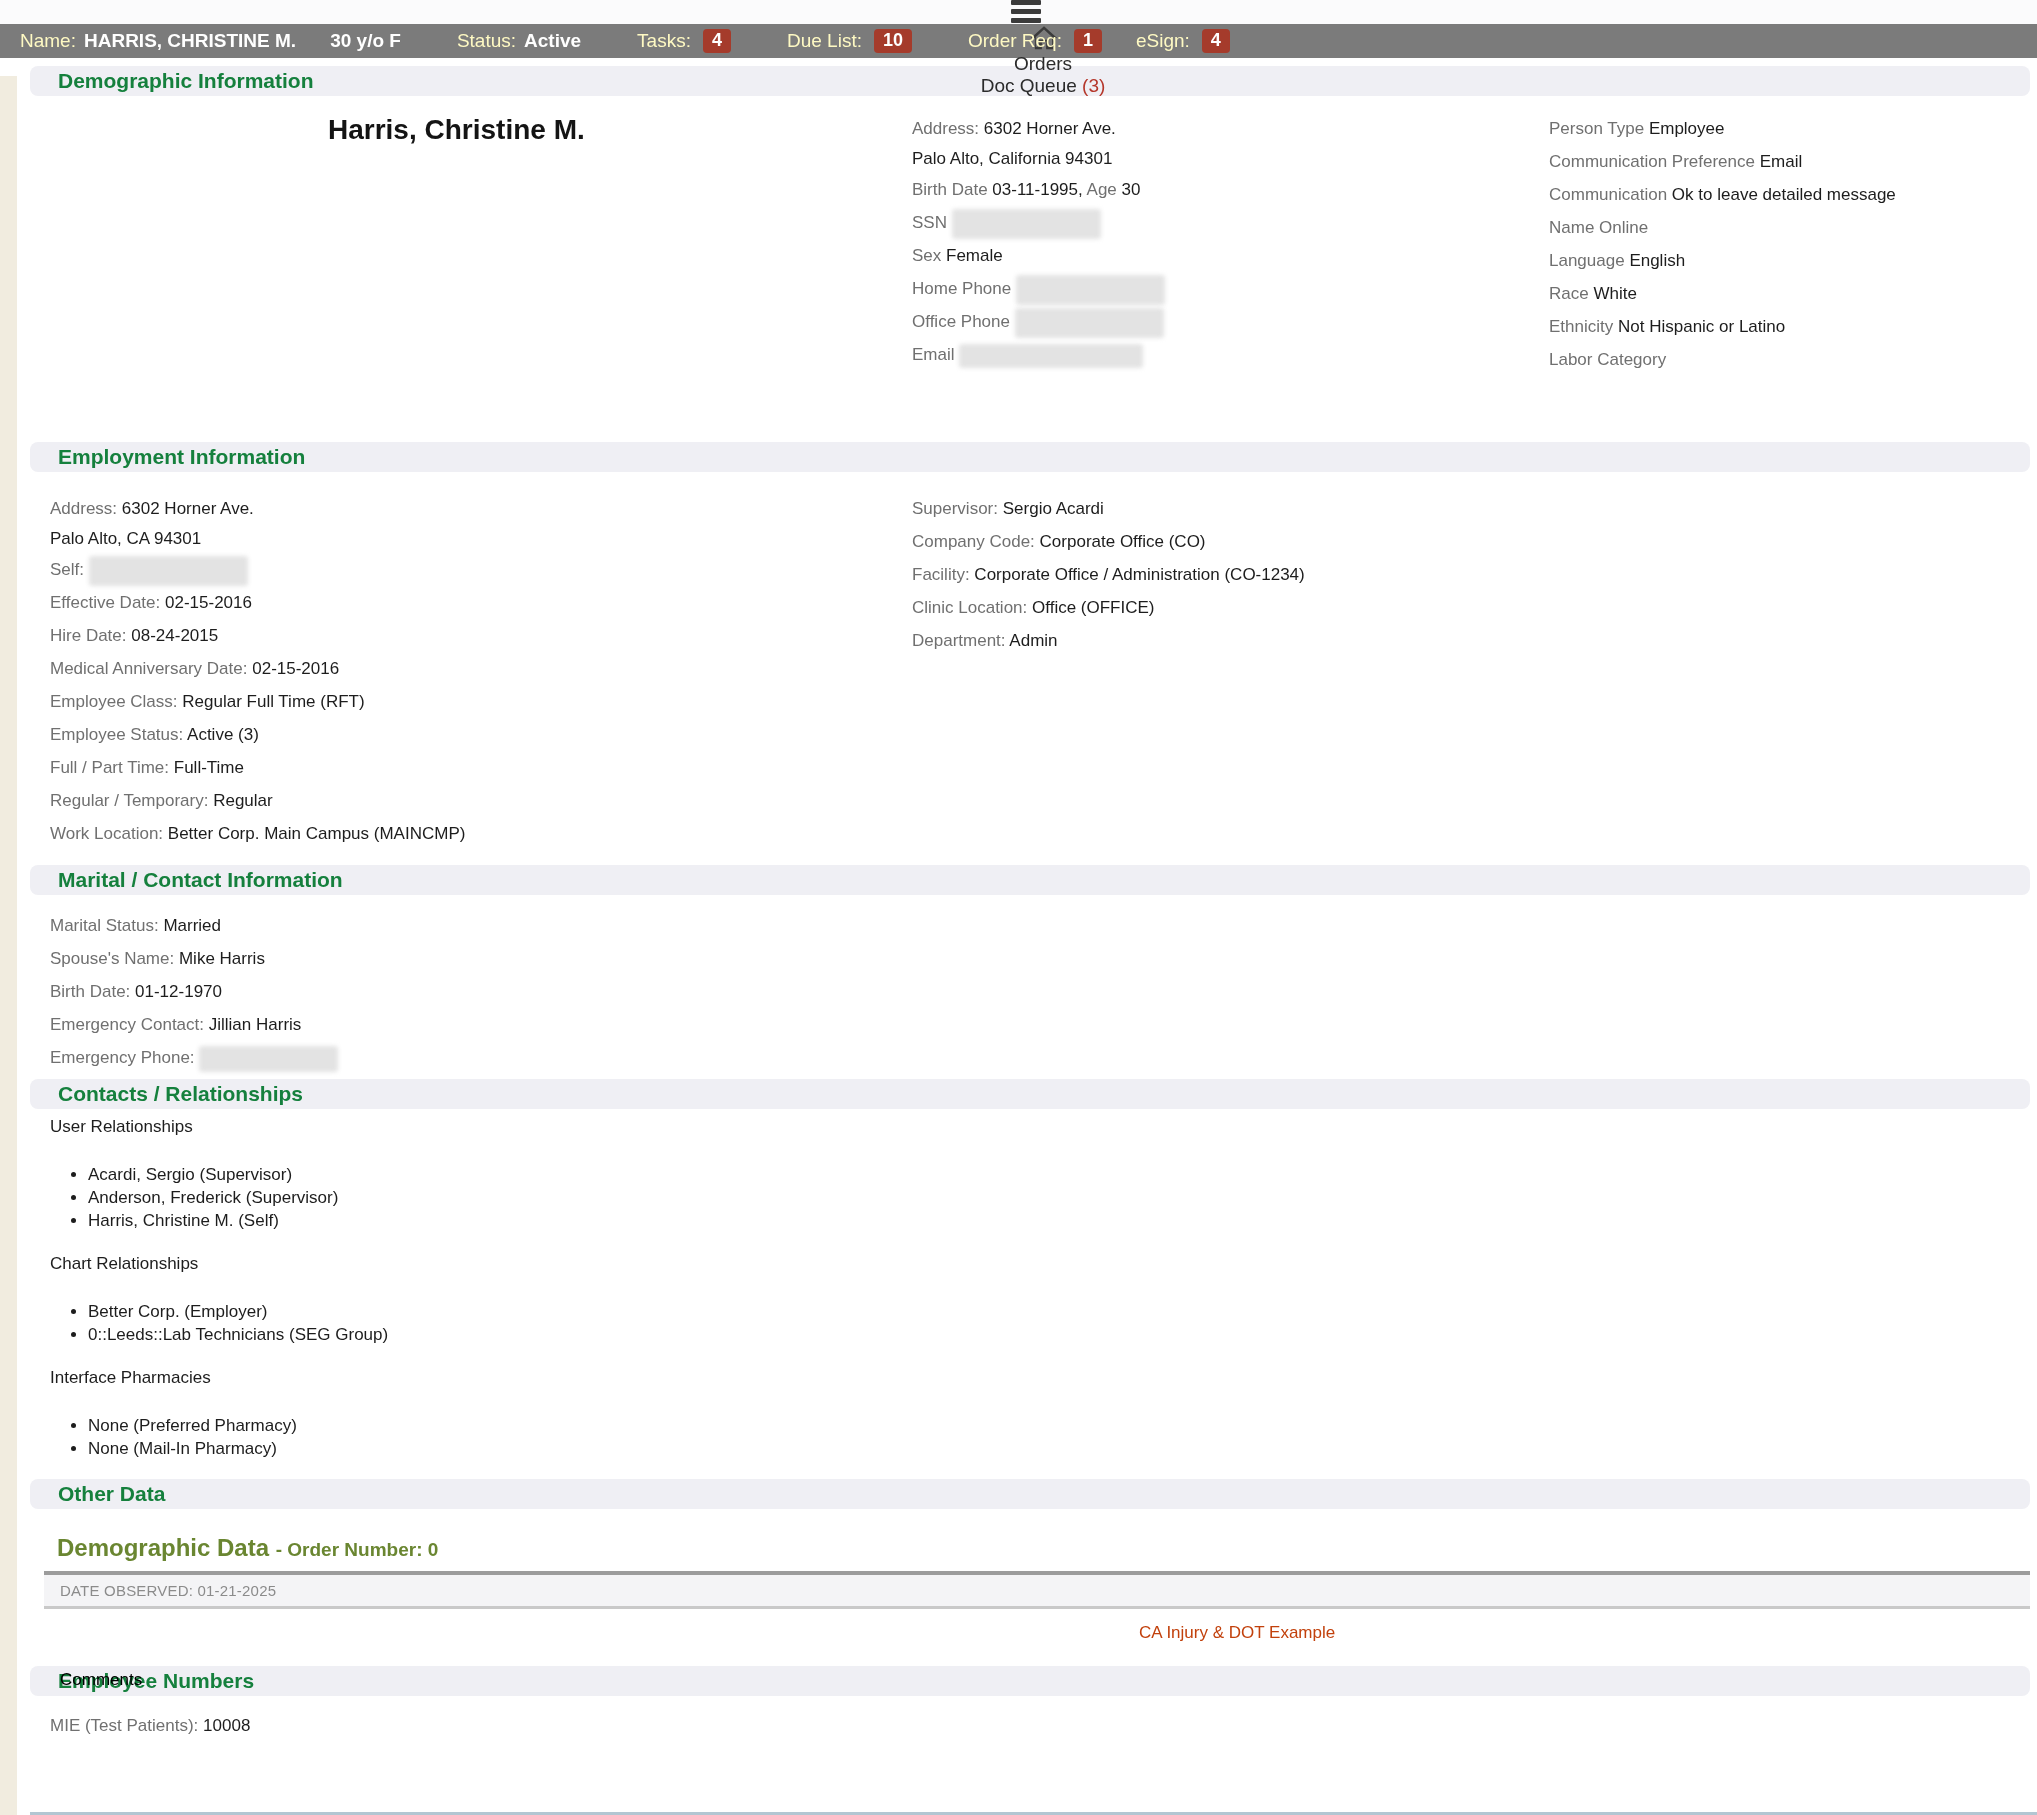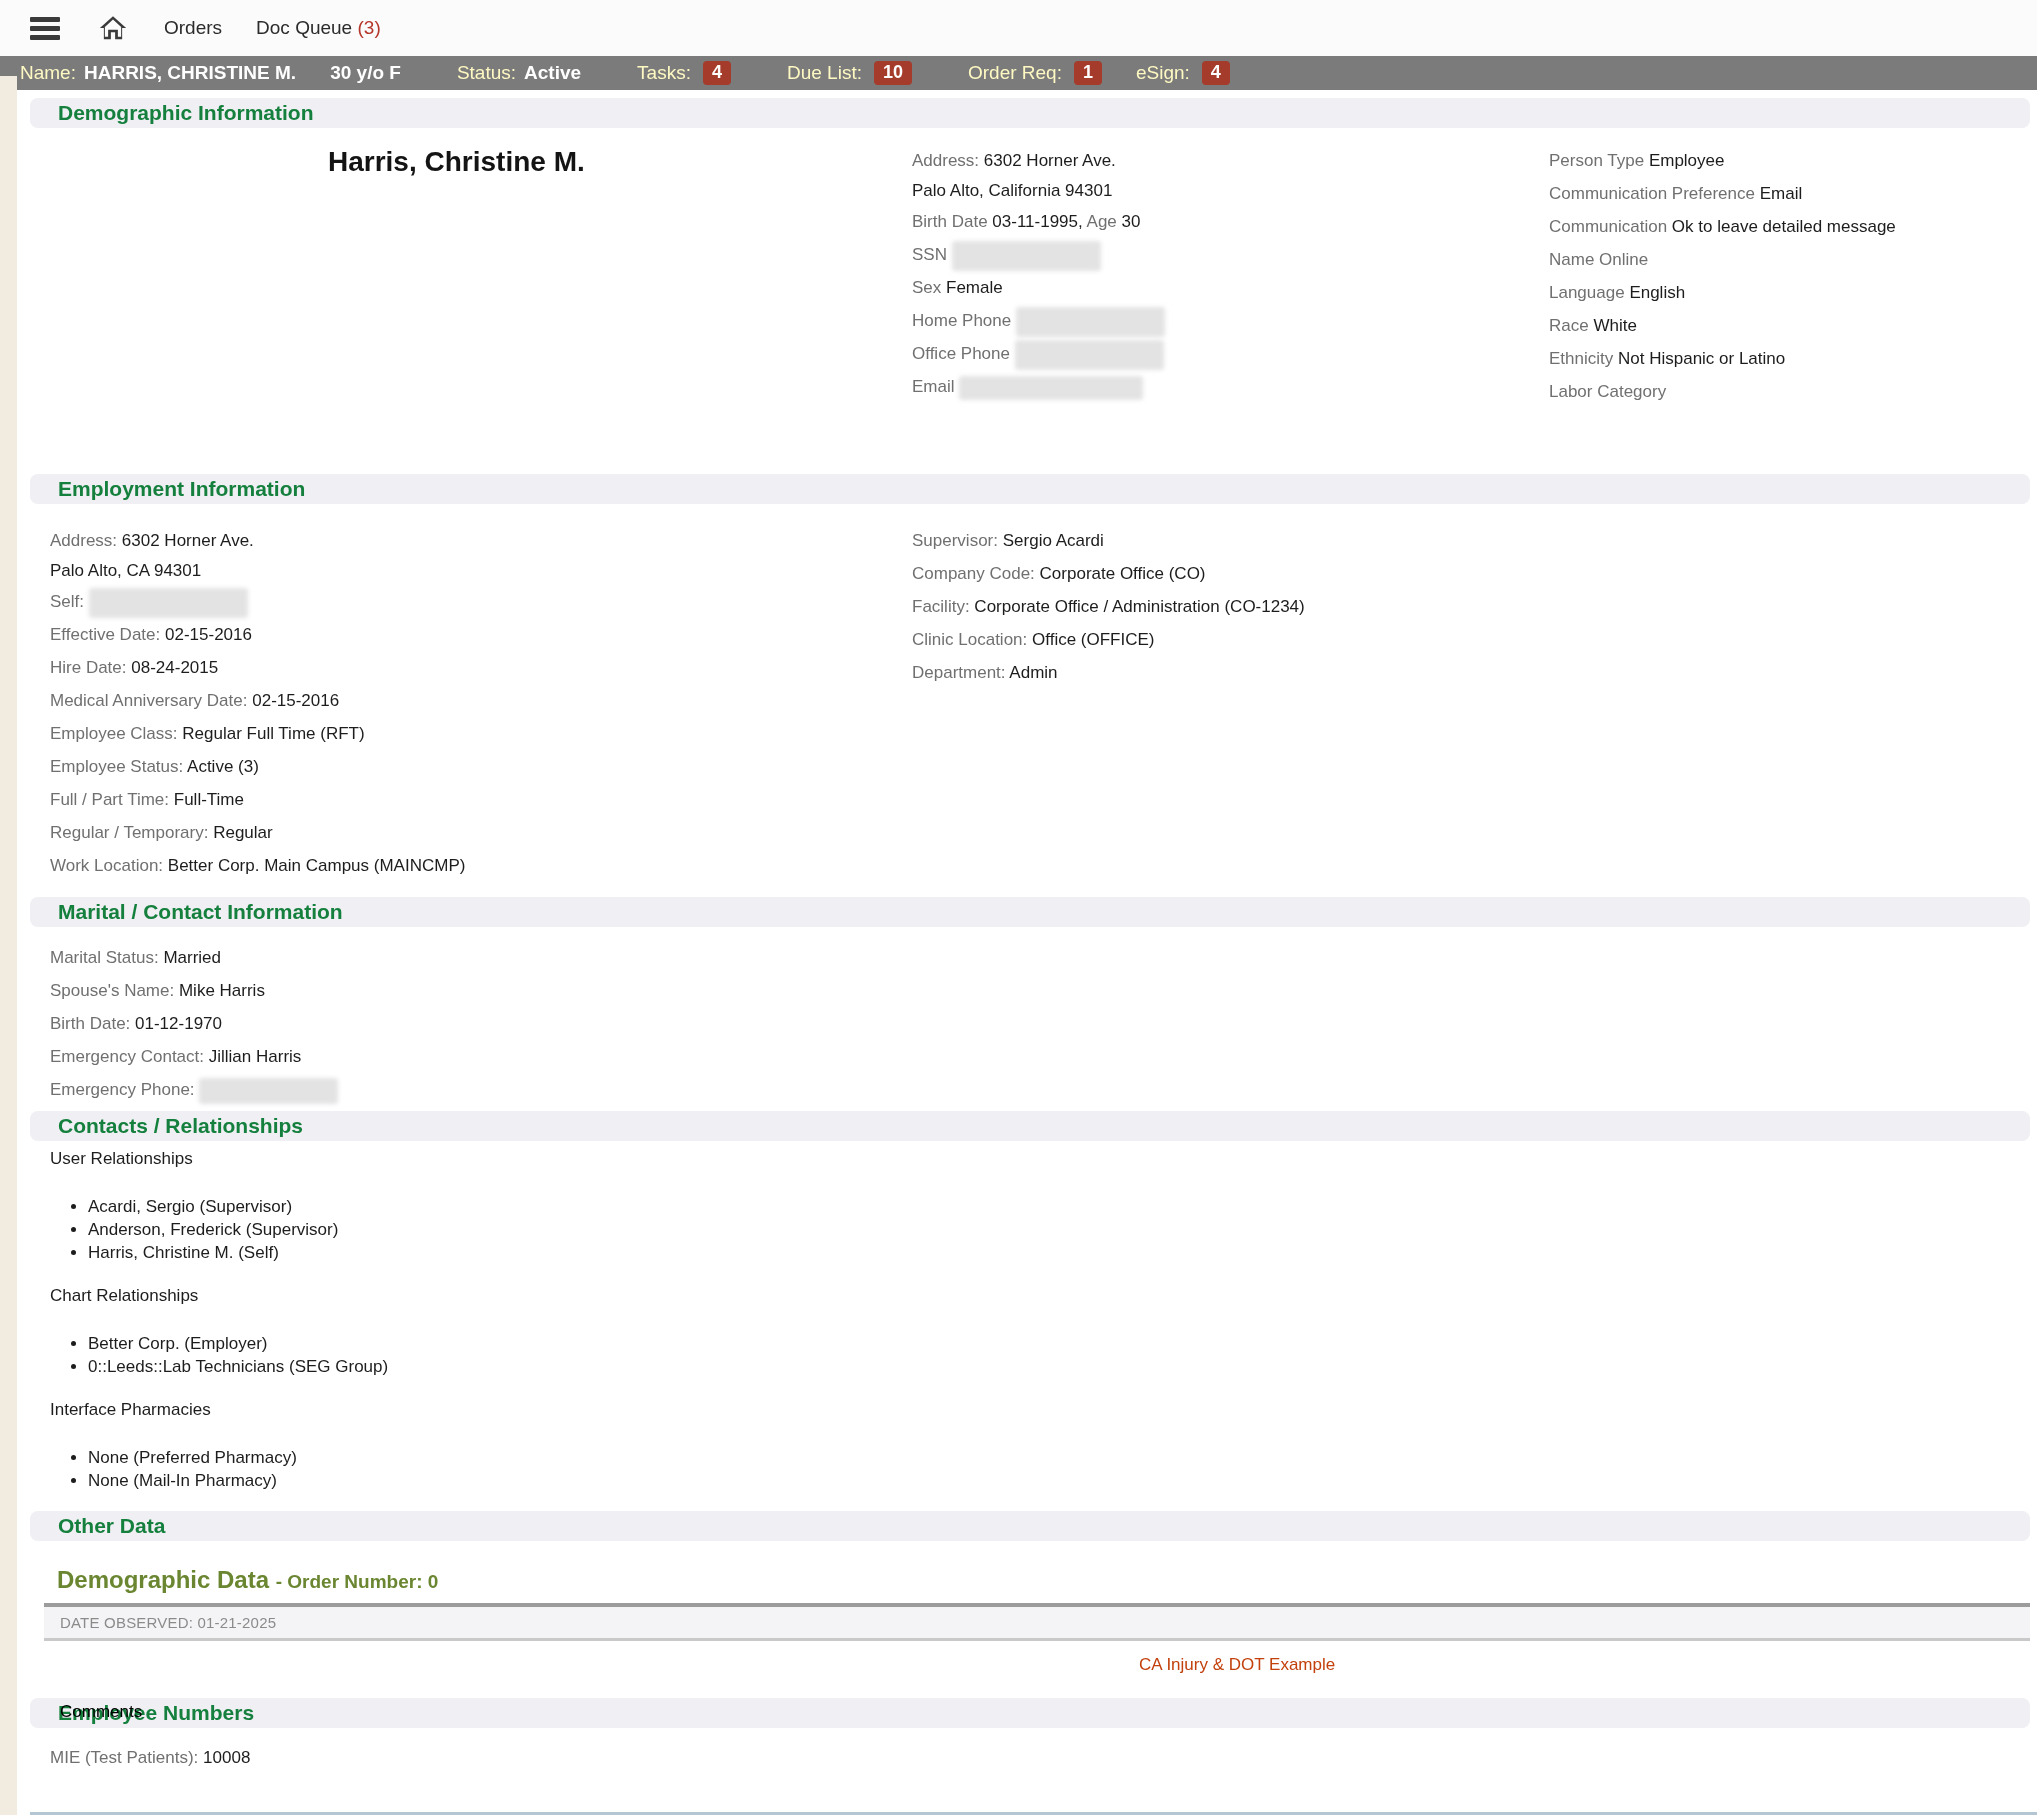--- a/index.html
+++ b/index.html
@@ -7,23 +7,23 @@
   body {
     font-family: "Liberation Sans", sans-serif;
     background: #ffffff;
     color: #1d1d1d;
     position: relative;
     overflow: hidden;
   }
 
   
   .topbar {
-    height: 56px; background: #fbfbfc;
+    height: 24px; background: #fbfbfc;
     display: flex; align-items: center;
-    padding-left: 30px; font-size: 19px; color: #2b2b2b;
+    padding-left: 14px; font-size: 19px; color: #2b2b2b; flex-direction: column;
   }
   .hamburger { width: 30px; display: flex; flex-direction: column; gap: 4px; cursor: pointer; }
   .hamburger div { height: 5px; background: #3b3b3b; border-radius: 1px; }
   .home { margin-left: 36px; width: 34px; height: 30px; cursor: pointer; }
   .home svg { width: 34px; height: 30px; fill: #3b3b3b; }
   .nav-item { margin-left: 34px; cursor: pointer; }
   .nav-item .count { color: #b5372b; }
 
   
   .patientbar {

